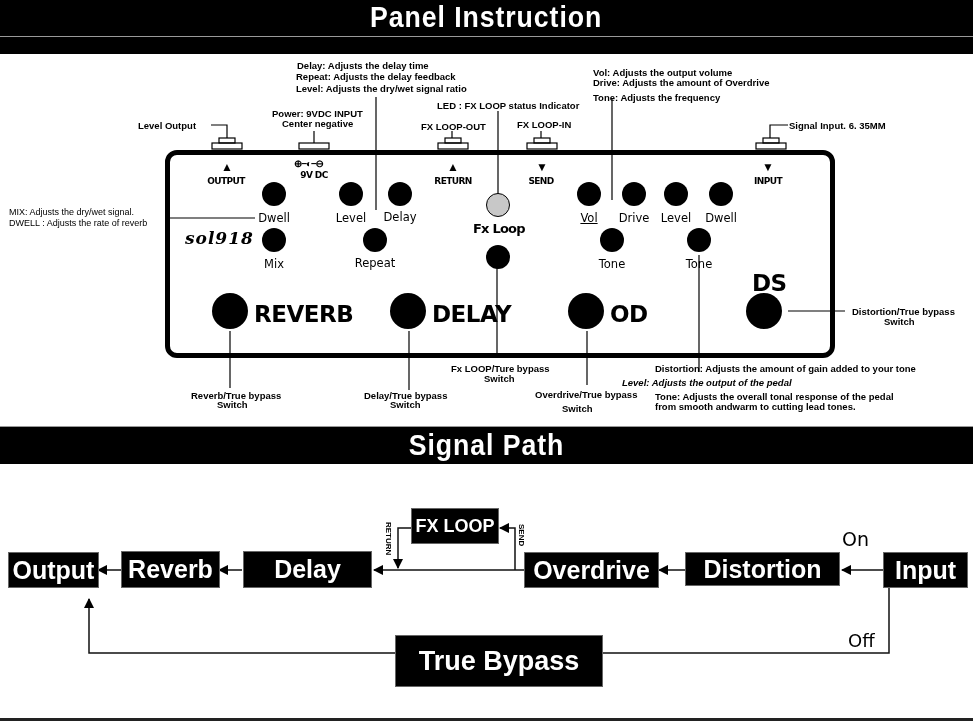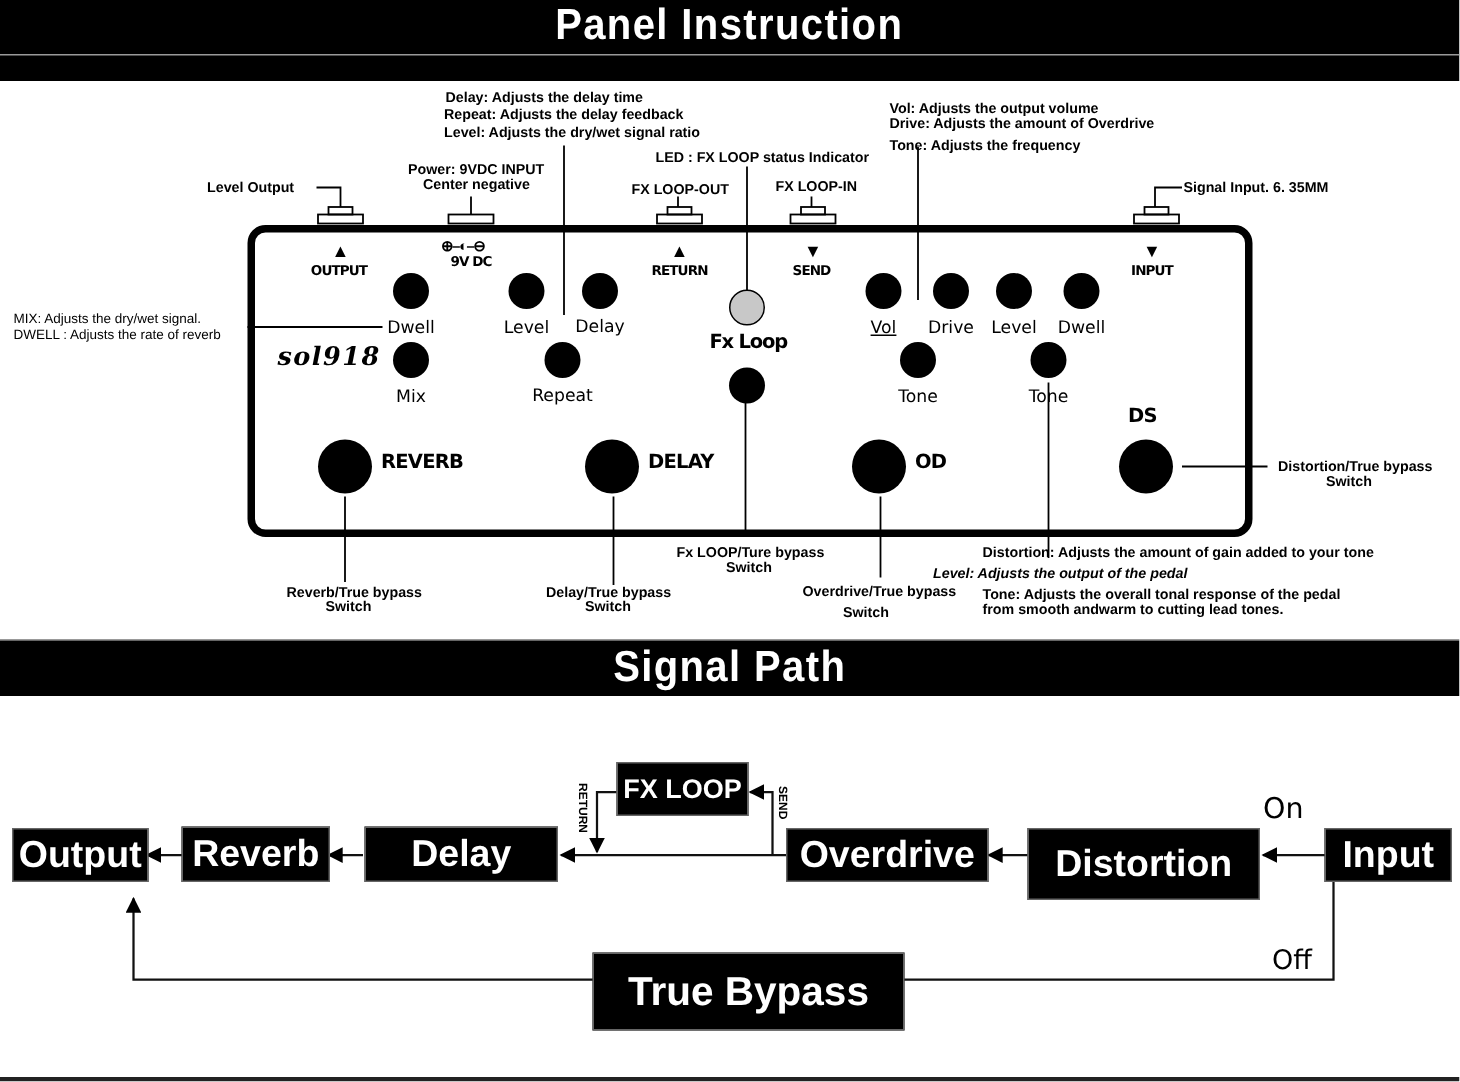--- a/index.html
+++ b/index.html
@@ -6,21 +6,21 @@
   body { width:973px; height:721px; position:relative; overflow:hidden; font-family:"Liberation Sans", sans-serif; color:#000; }
   .abs { position:absolute; }
   .banner { position:absolute; left:0; width:973px; background:#000; color:#fff; text-align:center; font-weight:bold; font-family:"Liberation Sans", sans-serif; letter-spacing:1px; }
   .banner span { display:inline-block; transform:scaleX(0.92); }
   .lbl { position:absolute; font-size:9.5px; font-weight:bold; white-space:nowrap; line-height:11px; }
   .lbl-n { position:absolute; font-size:9.5px; white-space:nowrap; line-height:11px; }
   .panel { position:absolute; left:165px; top:150px; width:660px; height:198px; border:5px solid #000; border-radius:12px; }
   .knob { position:absolute; width:24px; height:24px; border-radius:50%; background:#000; }
   .fsw { position:absolute; width:36px; height:36px; border-radius:50%; background:#000; }
   .klabel { position:absolute; font-size:11.5px; font-family:"DejaVu Sans", sans-serif; text-align:center; width:60px; white-space:nowrap; }
-  .swlabel { position:absolute; font-size:13px; font-weight:900; font-family:"DejaVu Sans", sans-serif; letter-spacing:-0.5px; white-space:nowrap; }
+  .swlabel { position:absolute; font-size:23px; font-weight:900; font-family:"DejaVu Sans", sans-serif; letter-spacing:-0.5px; white-space:nowrap; }
   .jacklabel { position:absolute; font-size:9px; font-weight:900; font-family:"DejaVu Sans", sans-serif; letter-spacing:-0.6px; text-align:center; width:60px; }
   .blk { position:absolute; background:#000; color:#fff; font-family:"Liberation Sans", sans-serif; font-weight:bold; display:flex; align-items:center; justify-content:center; white-space:nowrap; border:1px solid #666; box-sizing:border-box; }
   .side-txt { position:absolute; font-size:20px; font-family:"DejaVu Sans", sans-serif; }
   svg.ov { position:absolute; left:0; top:0; }
 </style>
 </head>
 <body>
 
 <div class="banner" style="top:0; height:54px; line-height:34px; font-size:29px;">
   <span>Panel Instruction</span>
@@ -172,21 +172,21 @@
     <path d="M122 570 H98" marker-end="url(#ah)"></path>
     <path d="M889 588 V653 H89 V599" marker-end="url(#ah)"></path>
   </g>
 </svg>
 
 <div class="blk" style="left:8px; top:552px; width:91px; height:36px; font-size:25px;">Output</div>
 <div class="blk" style="left:121px; top:551px; width:99px; height:37px; font-size:25px;">Reverb</div>
 <div class="blk" style="left:243px; top:551px; width:129px; height:37px; font-size:25px;">Delay</div>
 <div class="blk" style="left:411px; top:508px; width:88px; height:36px; font-size:18px;">FX LOOP</div>
 <div class="blk" style="left:524px; top:552px; width:135px; height:36px; font-size:25px;">Overdrive</div>
-<div class="blk" style="left:685px; top:552px; width:155px; height:48px; font-size:25px;">Distortion</div>
+<div class="blk" style="left:685px; top:552px; width:155px; height:34px; font-size:25px;">Distortion</div>
 <div class="blk" style="left:883px; top:552px; width:85px; height:36px; font-size:25px;">Input</div>
 <div class="blk" style="left:395px; top:635px; width:208px; height:52px; font-size:27px;">True Bypass</div>
 
 <div class="abs" style="left:384px; top:522px; font-size:8px; font-weight:bold; writing-mode:vertical-rl;">RETURN</div>
 <div class="abs" style="left:517px; top:524px; font-size:8px; font-weight:bold; writing-mode:vertical-rl;">SEND</div>
 <div class="side-txt" style="left:842px; top:528px; font-size:19px;">On</div>
 <div class="side-txt" style="left:848px; top:630px; font-size:18px;">Off</div>
 
 <div class="abs" style="left:0; top:718px; width:973px; height:3px; background:#222;"></div>
 

